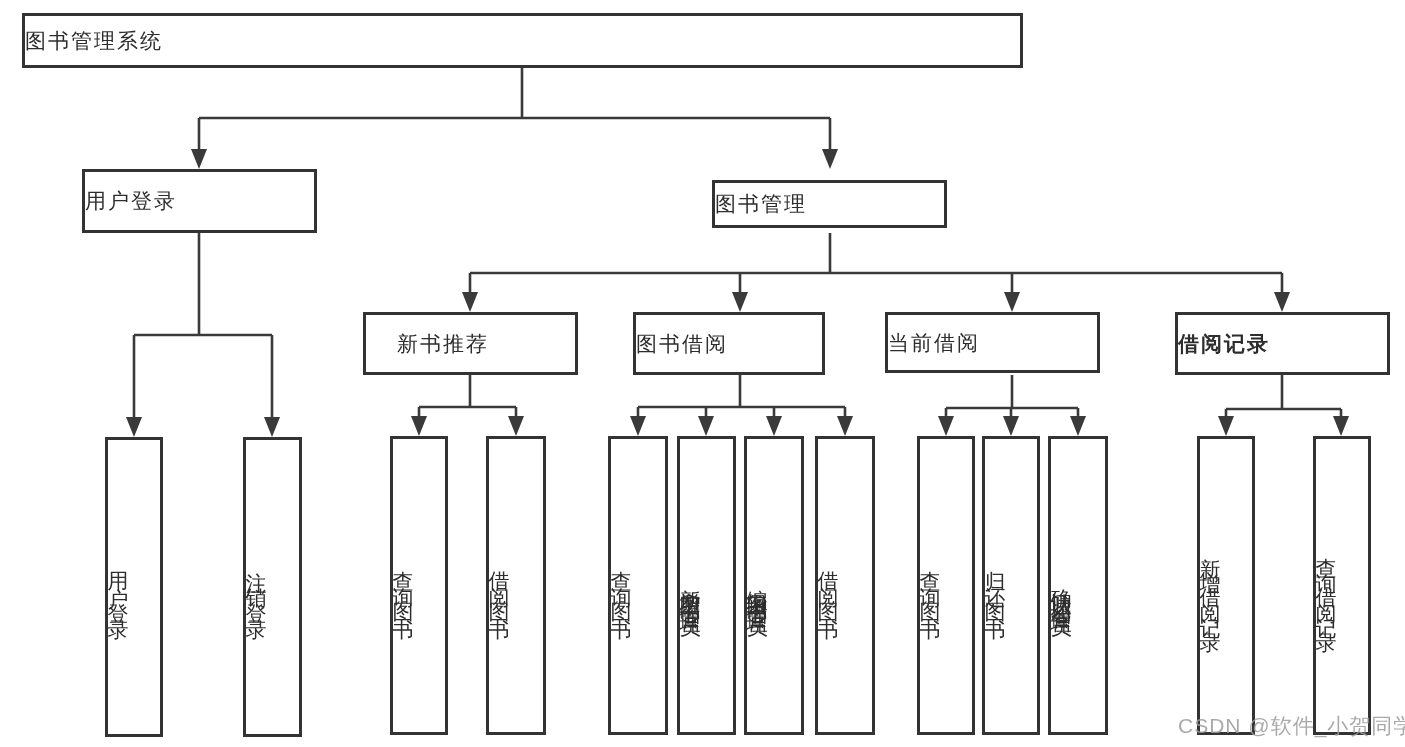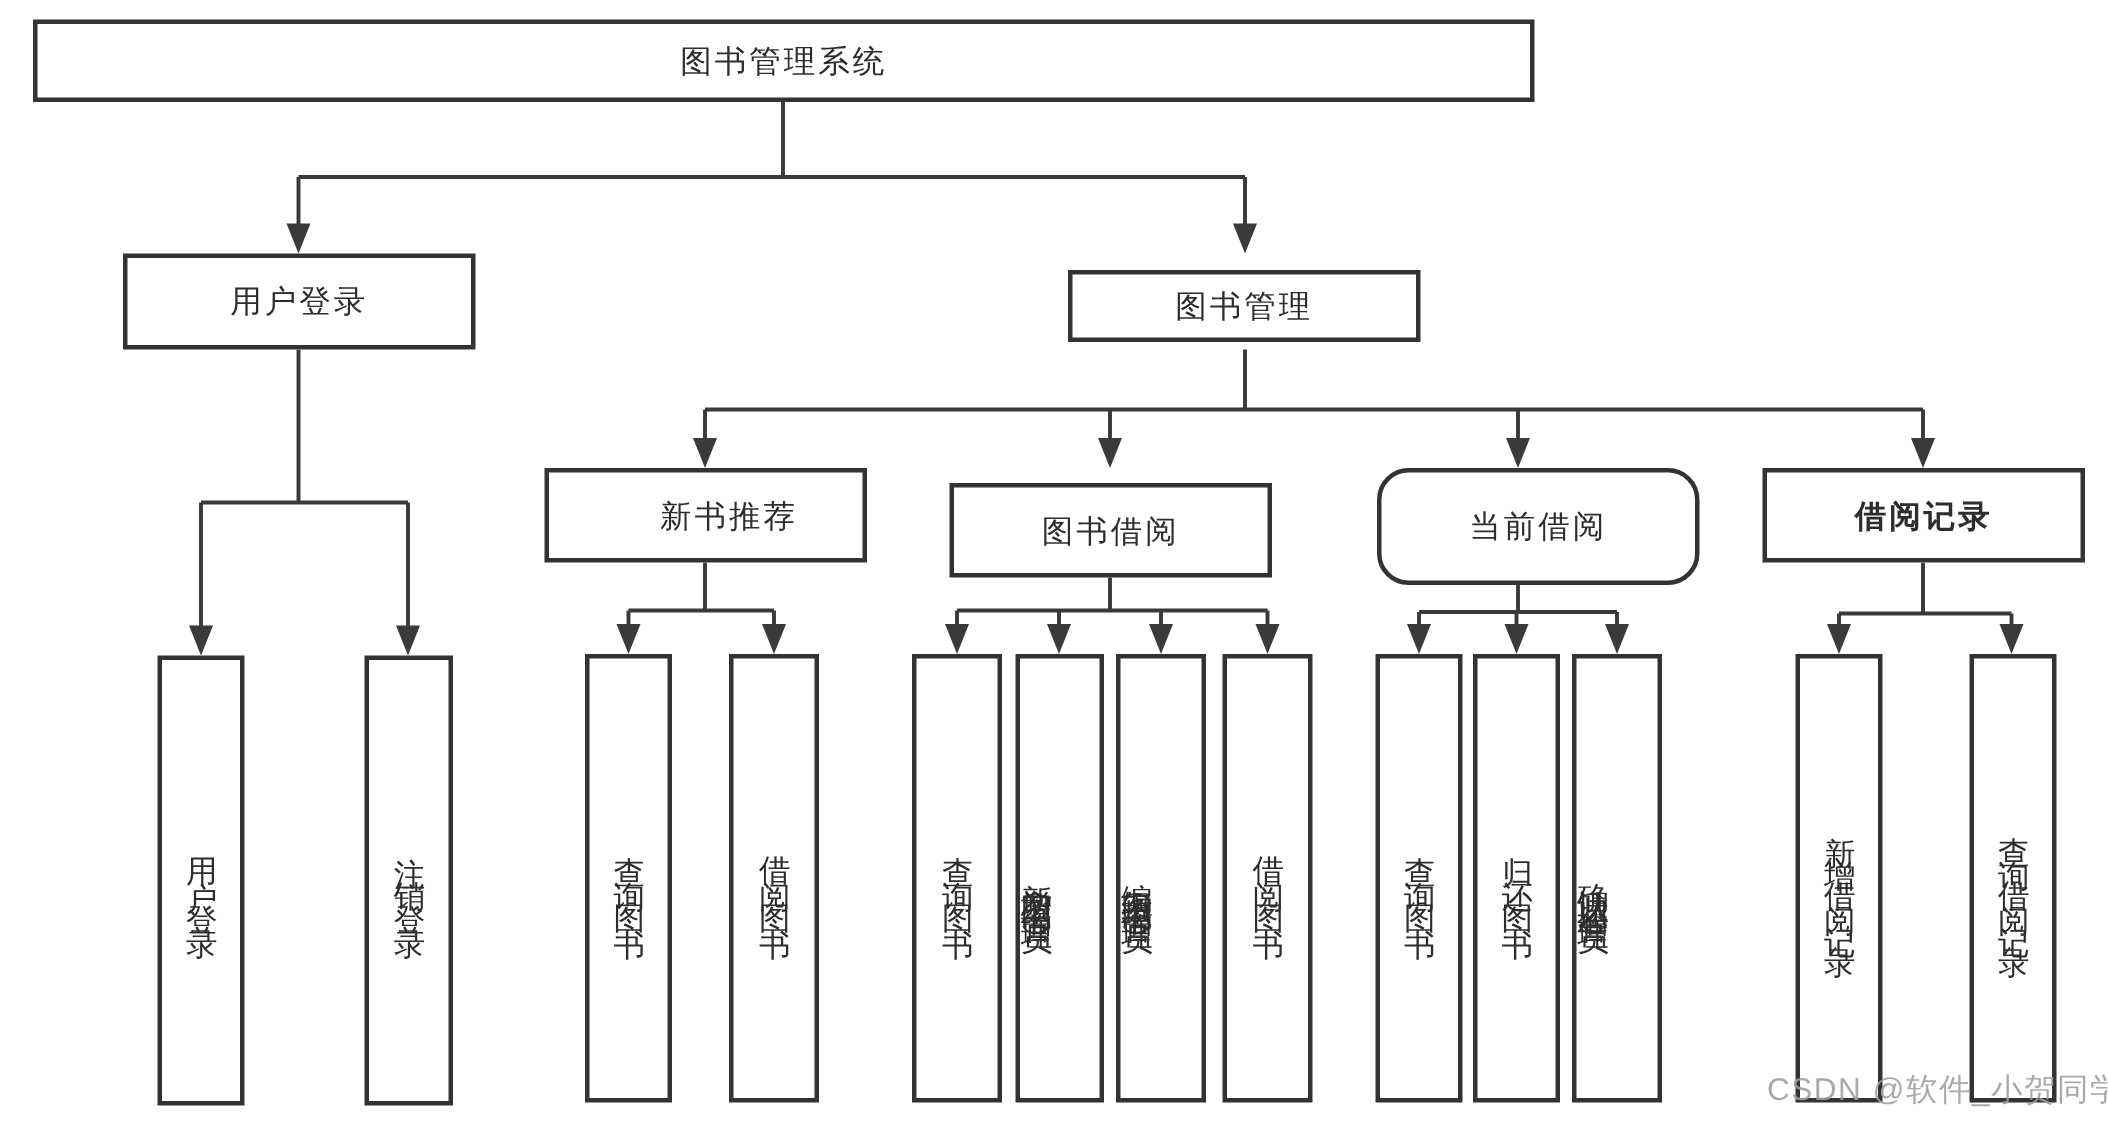--- a/index.html
+++ b/index.html
@@ -7,21 +7,21 @@
     position:relative;
     width:1405px;height:747px;
     background:#ffffff;
     font-family:"Liberation Sans","DejaVu Sans",sans-serif;
     overflow:hidden;
   }
   .connectors{position:absolute;left:0;top:0;z-index:1;}
   .node{
     position:absolute;box-sizing:border-box;
     border:3px solid #333333;background:#ffffff;
-    display:flex;align-items:center;justify-content:center;
+    display:flex;align-items:center;
     color:#2d2d2d;z-index:2;
   }
   .node.h span{
     font-size:21px;letter-spacing:2px;white-space:nowrap;
   }
   .node.v span{
     writing-mode:vertical-rl;text-orientation:mixed;
     font-size:21px;letter-spacing:16px;line-height:1;
     white-space:nowrap;
   }
@@ -86,24 +86,24 @@
   <div class="node h" style="left:82px;top:169px;width:235px;height:64px;">
     <span>用户登录</span>
   </div>
   <div class="node h" style="left:712px;top:180px;width:235px;height:48px;">
     <span>图书管理</span>
   </div>
 
   <div class="node h" style="left:363px;top:312px;width:215px;height:63px;padding-left:31px;">
     <span>新书推荐</span>
   </div>
-  <div class="node h" style="left:633px;top:312px;width:215px;height:63px;margin-top:10px;">
+  <div class="node h" style="left:633px;top:312px;width:192px;height:63px;">
     <span>图书借阅</span>
   </div>
-  <div class="node h" style="left:918px;top:312px;width:215px;height:78px;border-radius:21px;">
+  <div class="node h" style="left:885px;top:312px;width:215px;height:61px;">
     <span>当前借阅</span>
   </div>
   <div class="node h" style="left:1175px;top:312px;width:215px;height:63px;font-weight:bold;">
     <span>借阅记录</span>
   </div>
 
   <div class="node v" style="left:105px;top:437px;width:58px;height:300px;">
     <span>用户登录</span>
   </div>
   <div class="node v" style="left:243px;top:437px;width:59px;height:300px;">

